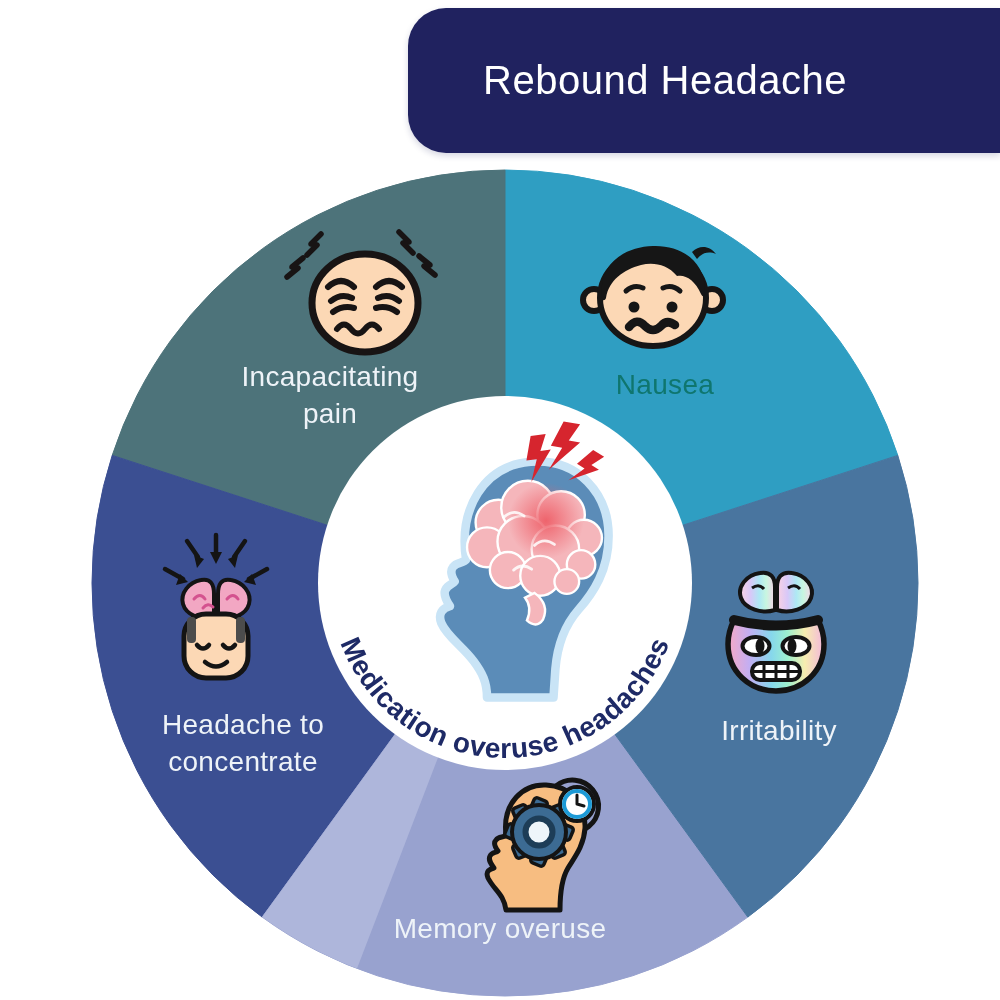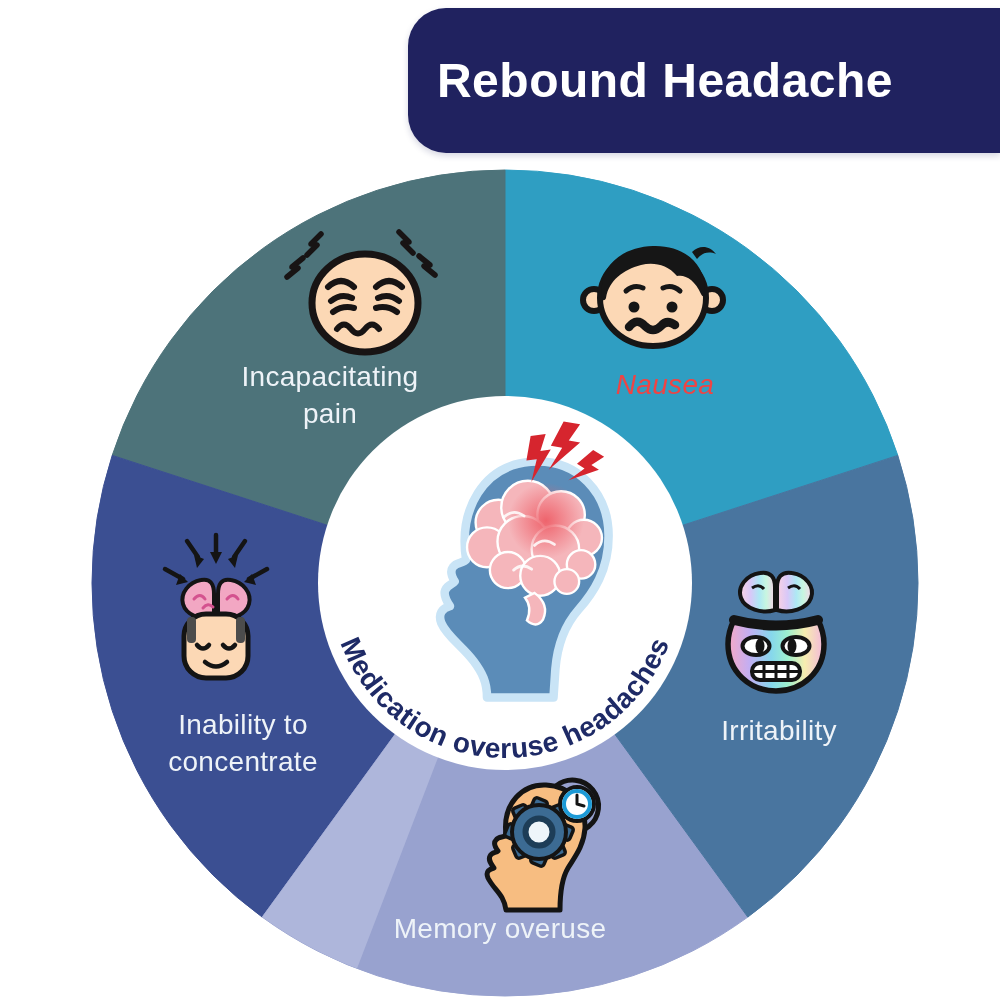--- a/index.html
+++ b/index.html
@@ -1,21 +1,21 @@
 <!DOCTYPE html>
 <html><head>
 <meta charset="utf-8">
 <style>
   html,body{margin:0;padding:0;background:#ffffff;}
   .canvas{position:relative;width:1000px;height:1000px;background:#ffffff;overflow:hidden;
           font-family:"Liberation Sans",sans-serif;}
   .header{position:absolute;left:408px;top:8px;width:592px;height:145px;
           border-radius:38px 0 0 38px;display:flex;align-items:center;justify-content:center;
           padding-right:78px;box-sizing:border-box;box-shadow:0 3px 6px rgba(30,32,97,0.18);}
-  .header span{font-size:48px;font-weight:700;letter-spacing:.5px;}
+  .header span{font-size:40px;font-weight:400;letter-spacing:.5px;}
   .wheel{position:absolute;left:0;top:0;}
   .seg-label{position:absolute;transform:translateX(-50%);text-align:center;
              font-size:28px;line-height:37px;font-weight:500;letter-spacing:.3px;}
   .icon{position:absolute;}
   .curved{font-size:28px;font-weight:700;letter-spacing:.5px;}
 </style>
 </head>
 <body>
 
 <div class="canvas">
@@ -202,18 +202,18 @@
     <rect x="30" y="86" width="9" height="26" rx="4" fill="#4c4c4c"></rect>
     <rect x="79" y="86" width="9" height="26" rx="4" fill="#4c4c4c"></rect>
     <g stroke="#141414" stroke-width="4.5" fill="none" stroke-linecap="round">
       <path d="M40 114 Q46 121 52 114"></path>
         <path d="M66 114 Q72 121 78 114"></path>
       <path d="M48 131 Q59 140 70 131"></path>
     </g>
   </svg>
 
   <div class="seg-label" style="left: 330px; top: 358px; width: 225px; color: rgb(238, 243, 248);">Incapacitating pain</div>
-  <div class="seg-label" style="left: 665px; top: 366px; width: 160px; color: #ef4444; font-style: italic;">Nausea</div>
+  <div class="seg-label" style="left: 665px; top: 366px; width: 160px; color: #0f766e;">Nausea</div>
   <div class="seg-label" style="left: 779px; top: 712px; width: 200px; color: rgb(238, 243, 248);">Irritability</div>
   <div class="seg-label" style="left: 500px; top: 910px; width: 290px; color: rgb(238, 243, 248);">Memory overuse</div>
-  <div class="seg-label" style="left: 243px; top: 706px; width: 200px; color: rgb(238, 243, 248);">Inability to concentrate</div>
+  <div class="seg-label" style="left: 243px; top: 706px; width: 200px; color: rgb(238, 243, 248);">Headache to concentrate</div>
 
 </div>
 
 </body></html>

